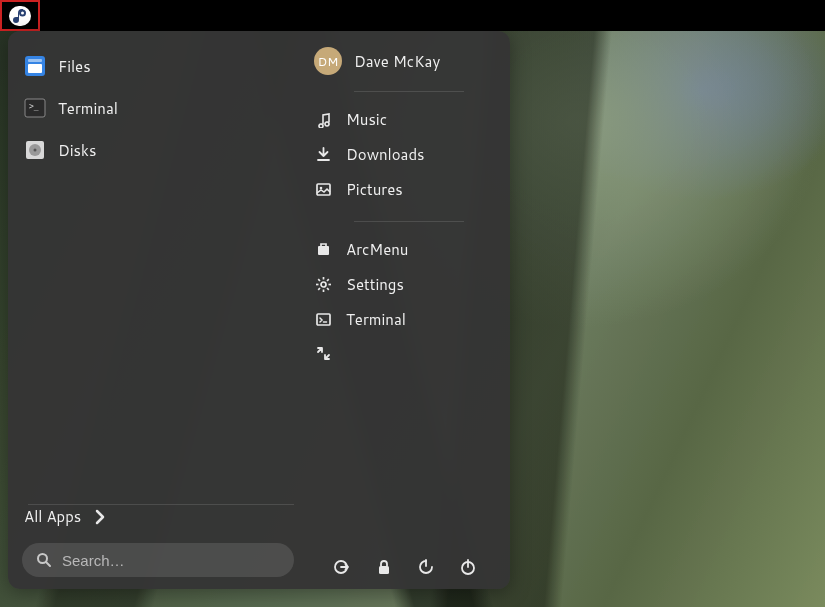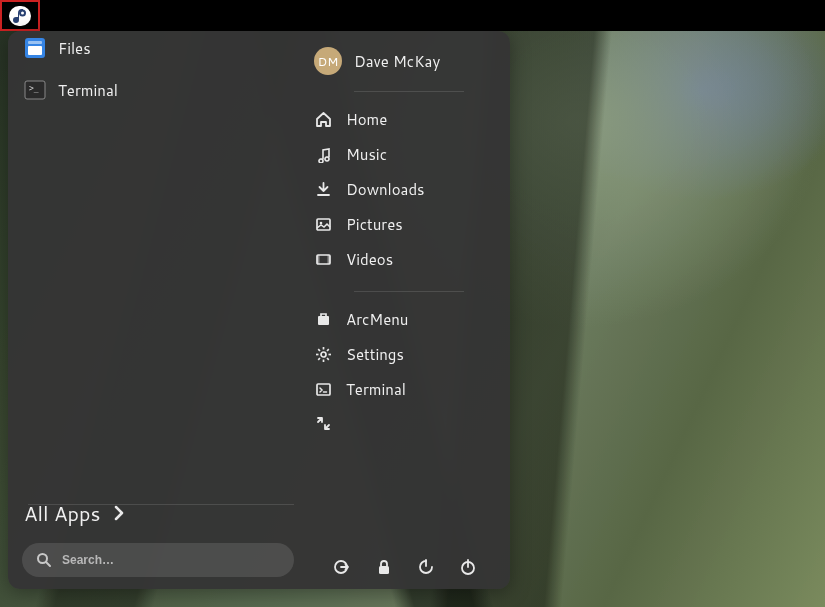--- a/index.html
+++ b/index.html
@@ -60,21 +60,21 @@
       left: 8px;
       width: 502px;
       height: 558px;
       background: rgba(53,53,53,0.97);
       border-radius: 12px;
       display: flex;
       box-shadow: 0 4px 20px rgba(0,0,0,0.35);
     }
     .left-col {
       width: 296px;
-      padding: 2px 10px 12px 14px;
+      padding: 20px 10px 12px 14px;
       display: flex;
       flex-direction: column;
       position: relative;
     }
     .right-col {
       flex: 1;
       padding: 14px 18px 8px 8px;
       display: flex;
       flex-direction: column;
     }
@@ -101,21 +101,21 @@
       font-weight: 400;
     }
     .all-apps {
       display: flex;
       align-items: center;
       gap: 10px;
       padding: 6px 2px;
       cursor: pointer;
       margin-top: auto;
     }
-    .all-apps-label { font-size: 20px; color: #f0f0f0; }
+    .all-apps-label { font-size: 15px; color: #f0f0f0; }
     .all-apps-divider {
       position: absolute;
       left: 20px; right: 10px;
       bottom: 84px;
       height: 1px;
       background: rgba(255,255,255,0.12);
     }
     .search-box {
       margin-top: 10px;
       background: rgba(120,120,120,0.35);
@@ -124,23 +124,22 @@
       display: flex;
       align-items: center;
       padding: 0 14px;
       gap: 10px;
     }
     .search-input {
       background: transparent;
       border: none;
       outline: none;
       color: #e0e0e0;
-      font-size: 12px;
+      font-size: 15px;
       flex: 1;
-      font-weight: bold;
     }
     .search-input::placeholder { color: #b8b8b8; }
     .user-row {
       display: flex;
       align-items: center;
       gap: 12px;
       padding: 2px 2px 16px 2px;
     }
     .avatar {
       width: 28px; height: 28px;
@@ -232,20 +231,30 @@
       <span class="pinned-icon">
         <svg width="22" height="22" viewBox="0 0 22 22">
             <rect x="1" y="2" width="20" height="18" rx="2" fill="#2a2a2a" stroke="#888" stroke-width="1"></rect>
             <text x="5" y="12" font-size="8" fill="#ccc" font-family="monospace">&gt;_</text>
           </svg>
       </span>
       <span class="pinned-label">Terminal</span>
     </div>
 
 
+    <div class="pinned-item">
+      <span class="pinned-icon">
+        <svg width="22" height="22" viewBox="0 0 22 22">
+            <rect x="2" y="2" width="18" height="18" rx="2" fill="#d8d8d8"></rect>
+            <circle cx="11" cy="11" r="6" fill="#999"></circle>
+            <circle cx="11" cy="11" r="1.5" fill="#555"></circle>
+          </svg>
+      </span>
+      <span class="pinned-label">Disks</span>
+    </div>
 
     <div class="all-apps-divider"></div>
 
     <div class="all-apps">
       <span class="all-apps-label">All Apps</span>
       <span>
         <svg width="18" height="18" viewBox="0 0 18 18">
             <path d="M6 3 l6 6 -6 6" stroke="#e8e8e8" stroke-width="2.5" fill="none" stroke-linecap="round" stroke-linejoin="round"></path>
           </svg>
       </span>
@@ -266,28 +275,20 @@
     <div class="user-row">
       <div class="avatar">DM</div>
       <span class="user-name">Dave McKay</span>
     </div>
 
     <div class="right-divider"></div>
 
     <div class="place-item">
       <span class="place-icon">
           <svg width="17" height="17" viewBox="0 0 17 17">
-            <path d="M8.5 2 L15 8 v7 h-4 v-4 h-5 v4 h-4 v-7 z" fill="none" stroke="currentColor" stroke-width="1.8" stroke-linejoin="round"></path>
-          </svg>
-        </span>
-      <span class="place-label">Home</span>
-    </div>
-    <div class="place-item">
-      <span class="place-icon">
-          <svg width="17" height="17" viewBox="0 0 17 17">
             <path d="M6 13 a2 2 0 1 0 0.01 0 M12 11 a2 2 0 1 0 0.01 0 M8 13 v-9 l6 -1 v8" fill="none" stroke="currentColor" stroke-width="1.6" stroke-linecap="round"></path>
           </svg>
         </span>
       <span class="place-label">Music</span>
     </div>
     <div class="place-item">
       <span class="place-icon">
           <svg width="17" height="17" viewBox="0 0 17 17">
             <path d="M8.5 2 v8 m-4 -4 l4 4 l4 -4 M3 14 h11" fill="none" stroke="currentColor" stroke-width="1.8" stroke-linecap="round" stroke-linejoin="round"></path>
           </svg>
@@ -296,30 +297,20 @@
     </div>
     <div class="place-item">
       <span class="place-icon">
           <svg width="17" height="17" viewBox="0 0 17 17">
             <rect x="2" y="3" width="13" height="11" rx="1" fill="none" stroke="currentColor" stroke-width="1.7"></rect>
             <circle cx="6" cy="7" r="1.3" fill="currentColor"></circle>
             <path d="M2 12 l4 -3 l3 2 l3 -3 l3 3" fill="none" stroke="currentColor" stroke-width="1.5"></path>
           </svg>
         </span>
       <span class="place-label">Pictures</span>
-    </div>
-    <div class="place-item">
-      <span class="place-icon">
-          <svg width="17" height="17" viewBox="0 0 17 17">
-            <rect x="2" y="4" width="13" height="9" rx="1" fill="none" stroke="currentColor" stroke-width="1.7"></rect>
-            <rect x="2" y="4" width="2.5" height="9" fill="currentColor" opacity="0.5"></rect>
-            <rect x="12.5" y="4" width="2.5" height="9" fill="currentColor" opacity="0.5"></rect>
-          </svg>
-        </span>
-      <span class="place-label">Videos</span>
     </div>
 
     <div class="right-divider second"></div>
 
     <div class="place-item">
       <span class="place-icon">
           <svg width="17" height="17" viewBox="0 0 17 17">
             <rect x="3" y="5" width="11" height="9" rx="1" fill="currentColor"></rect>
             <path d="M6 5 v-2 h5 v2" fill="none" stroke="currentColor" stroke-width="1.7"></path>
           </svg>

